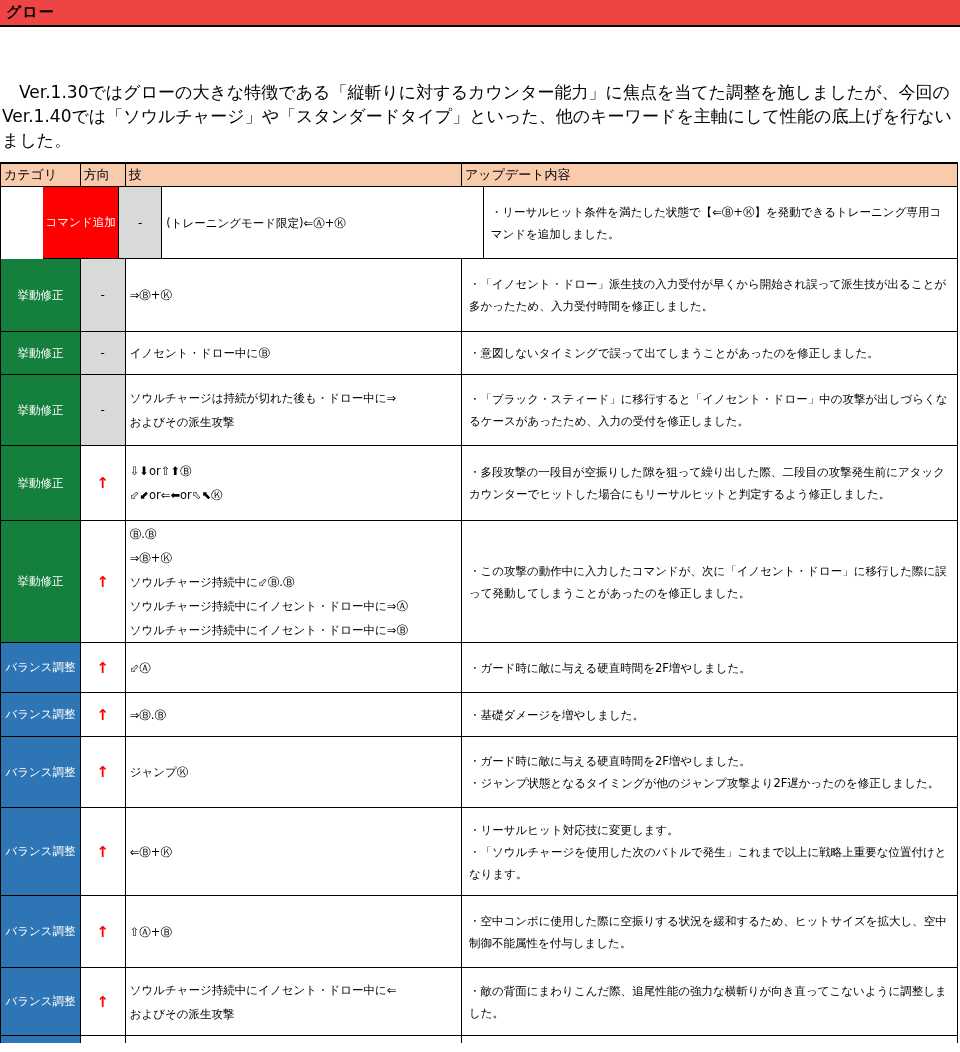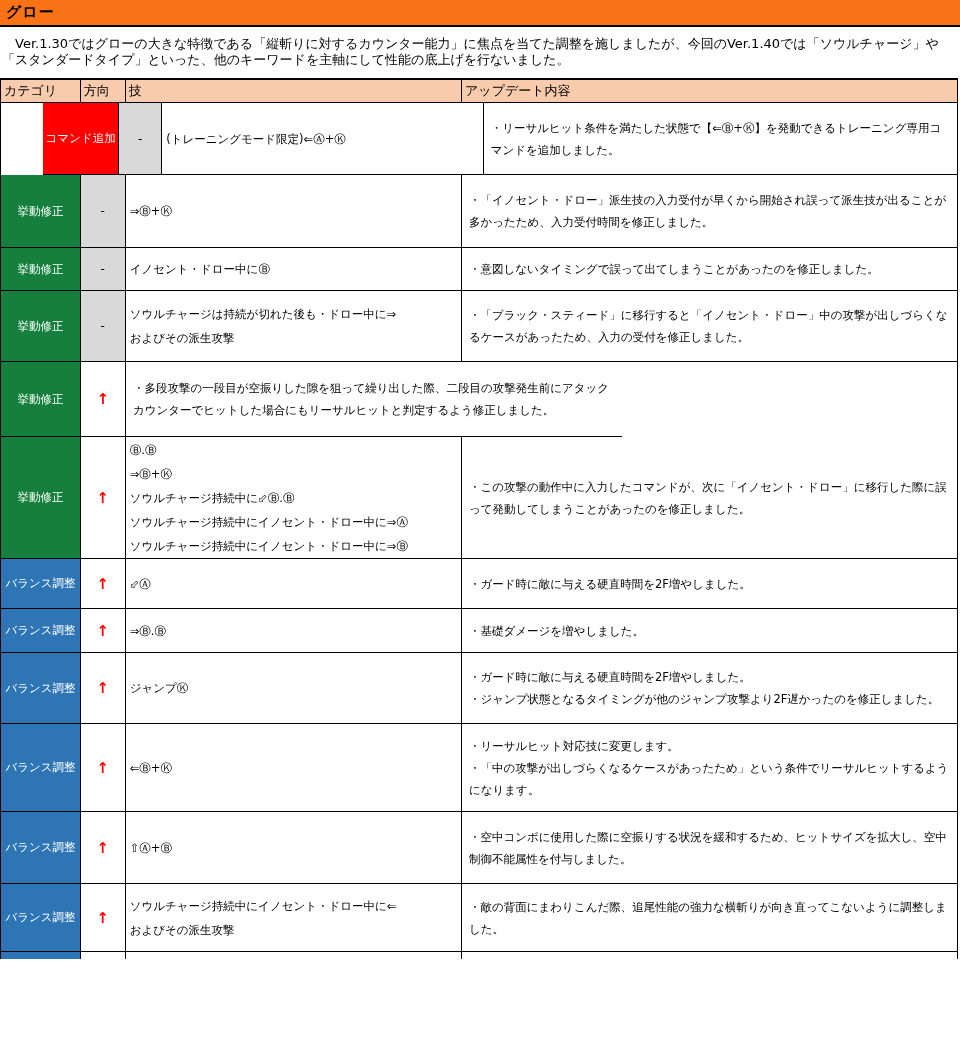--- a/index.html
+++ b/index.html
@@ -7,33 +7,34 @@
   body {
     width: 960px;
     font-family: "DejaVu Sans", sans-serif;
     color:#000;
   }
   .page { width: 960px; }
 
   
   .title-bar {
     width: 960px; height: 27px;
-    background: #f97316;
+    background: #ef4444;
     border-bottom: 2px solid #000;
     font-size: 15px; font-weight: bold;
     line-height: 25px;
     padding-left: 6px;
     letter-spacing: 1px;
   }
 
   
   .intro {
     padding: 9px 4px 6px 2px;
-    font-size: 13px;
-    line-height: 16px;
+    font-size: 17px;
+    line-height: 24px;
+    margin-top: 44px;
   }
   .intro p { text-indent: 1em; }
 
   
   .table {
     width: 958px;
     border-left: 1px solid #000;
     border-top: 2px solid #000;
     border-right: 1px solid #000;
     margin-top: 4px;
@@ -132,20 +133,22 @@
       <div class="cell cat bg-green">挙動修正</div>
       <div class="cell dir dash bg-gray">-</div>
       <div class="cell move">ソウルチャージは持続が切れた後も・ドロー中に⇒
 およびその派生攻撃</div>
       <div class="cell update">・「ブラック・スティード」に移行すると「イノセント・ドロー」中の攻撃が出しづらくなるケースがあったため、入力の受付を修正しました。</div>
     </div>
 
     <div class="row r5">
       <div class="cell cat bg-green">挙動修正</div>
       <div class="cell dir up">↑</div>
+      <div class="cell move">⇩⬇or⇧⬆Ⓑ
+⬃⬋or⇐⬅or⬁⬉Ⓚ</div>
       <div class="cell update">・多段攻撃の一段目が空振りした隙を狙って繰り出した際、二段目の攻撃発生前にアタックカウンターでヒットした場合にもリーサルヒットと判定するよう修正しました。</div>
     </div>
 
     <div class="row r6">
       <div class="cell cat bg-green">挙動修正</div>
       <div class="cell dir up">↑</div>
       <div class="cell move">Ⓑ.Ⓑ
 ⇒Ⓑ+Ⓚ
 ソウルチャージ持続中に⬃Ⓑ.Ⓑ
 ソウルチャージ持続中にイノセント・ドロー中に⇒Ⓐ
@@ -173,21 +176,21 @@
       <div class="cell move">ジャンプⓀ</div>
       <div class="cell update">・ガード時に敵に与える硬直時間を2F増やしました。
 ・ジャンプ状態となるタイミングが他のジャンプ攻撃より2F遅かったのを修正しました。</div>
     </div>
 
     <div class="row r10">
       <div class="cell cat bg-blue">バランス調整</div>
       <div class="cell dir up">↑</div>
       <div class="cell move">⇐Ⓑ+Ⓚ</div>
       <div class="cell update">・リーサルヒット対応技に変更します。
-・「中の攻撃が出しづらくなるケースがあったため」という条件でリーサルヒットするようになります。</div>
+・「ソウルチャージを使用した次のバトルで発生」これまで以上に戦略上重要な位置付けとなります。</div>
     </div>
 
     <div class="row r11">
       <div class="cell cat bg-blue">バランス調整</div>
       <div class="cell dir up">↑</div>
       <div class="cell move">⇧Ⓐ+Ⓑ</div>
       <div class="cell update">・空中コンボに使用した際に空振りする状況を緩和するため、ヒットサイズを拡大し、空中制御不能属性を付与しました。</div>
     </div>
 
     <div class="row r12">

